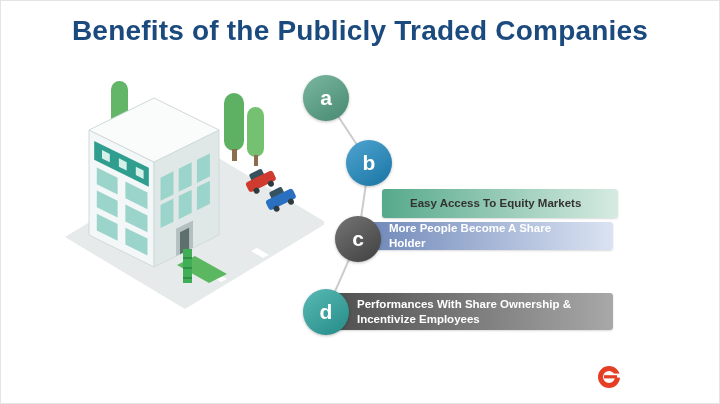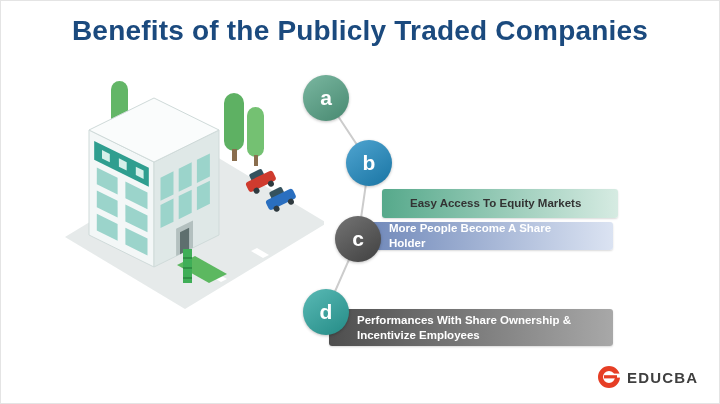--- a/index.html
+++ b/index.html
@@ -42,21 +42,21 @@
   .row-a { left:302px; top:74px;  width:302px; height:46px; }
   .row-a .bar { left:26px; top:5px; width:276px; height:36px; padding:0 40px 0 28px; }
 
   .row-b { left:345px; top:139px; width:262px; height:46px; }
   .row-b .bar { left:36px; top:9px; width:236px; height:29px; padding:0 8px 0 28px;margin-top:40px; }
 
   .row-c { left:334px; top:215px; width:278px; height:46px; }
   .row-c .bar { left:26px; top:6px; width:252px; height:28px; padding:0 36px 0 28px; }
 
   .row-d { left:302px; top:288px; width:310px; height:46px; }
-  .row-d .bar { left:26px; top:20px; width:284px; height:37px; padding:0 10px 0 28px;justify-content:flex-end; }
+  .row-d .bar { left:26px; top:4px; width:284px; height:37px; padding:0 10px 0 28px;justify-content:flex-end; }
 
   .logo {
     position:absolute; left:596px; top:364px;
     display:flex; align-items:center; gap:6px;
   }
   .logo-e { width:24px; height:24px; }
   .logo-e .ring { stroke:var(--logoc,#e63e25); }
   .logo-e .ebar { fill:var(--logoc,#e63e25); }
   .logo-text {
     font-size:15px; font-weight:700; letter-spacing:1.2px;
@@ -180,16 +180,15 @@
       <span>d</span>
     </div>
   </div>
 
   <div class="logo" style="--logoc: #e63e25; --logot: #3f3f3f;">
     <svg class="logo-e" viewBox="0 0 24 24" aria-hidden="true">
       <circle class="ring" cx="12" cy="12" r="8.5" fill="none" stroke-width="5"></circle>
       <rect x="12" y="8.6" width="12" height="4" fill="#ffffff"></rect>
       <rect class="ebar" x="7" y="10.2" width="13" height="3.2"></rect>
     </svg>
-    <span class="logo-text">EDUCBA</span>
   </div>
 
 </div>
 
 </body></html>

